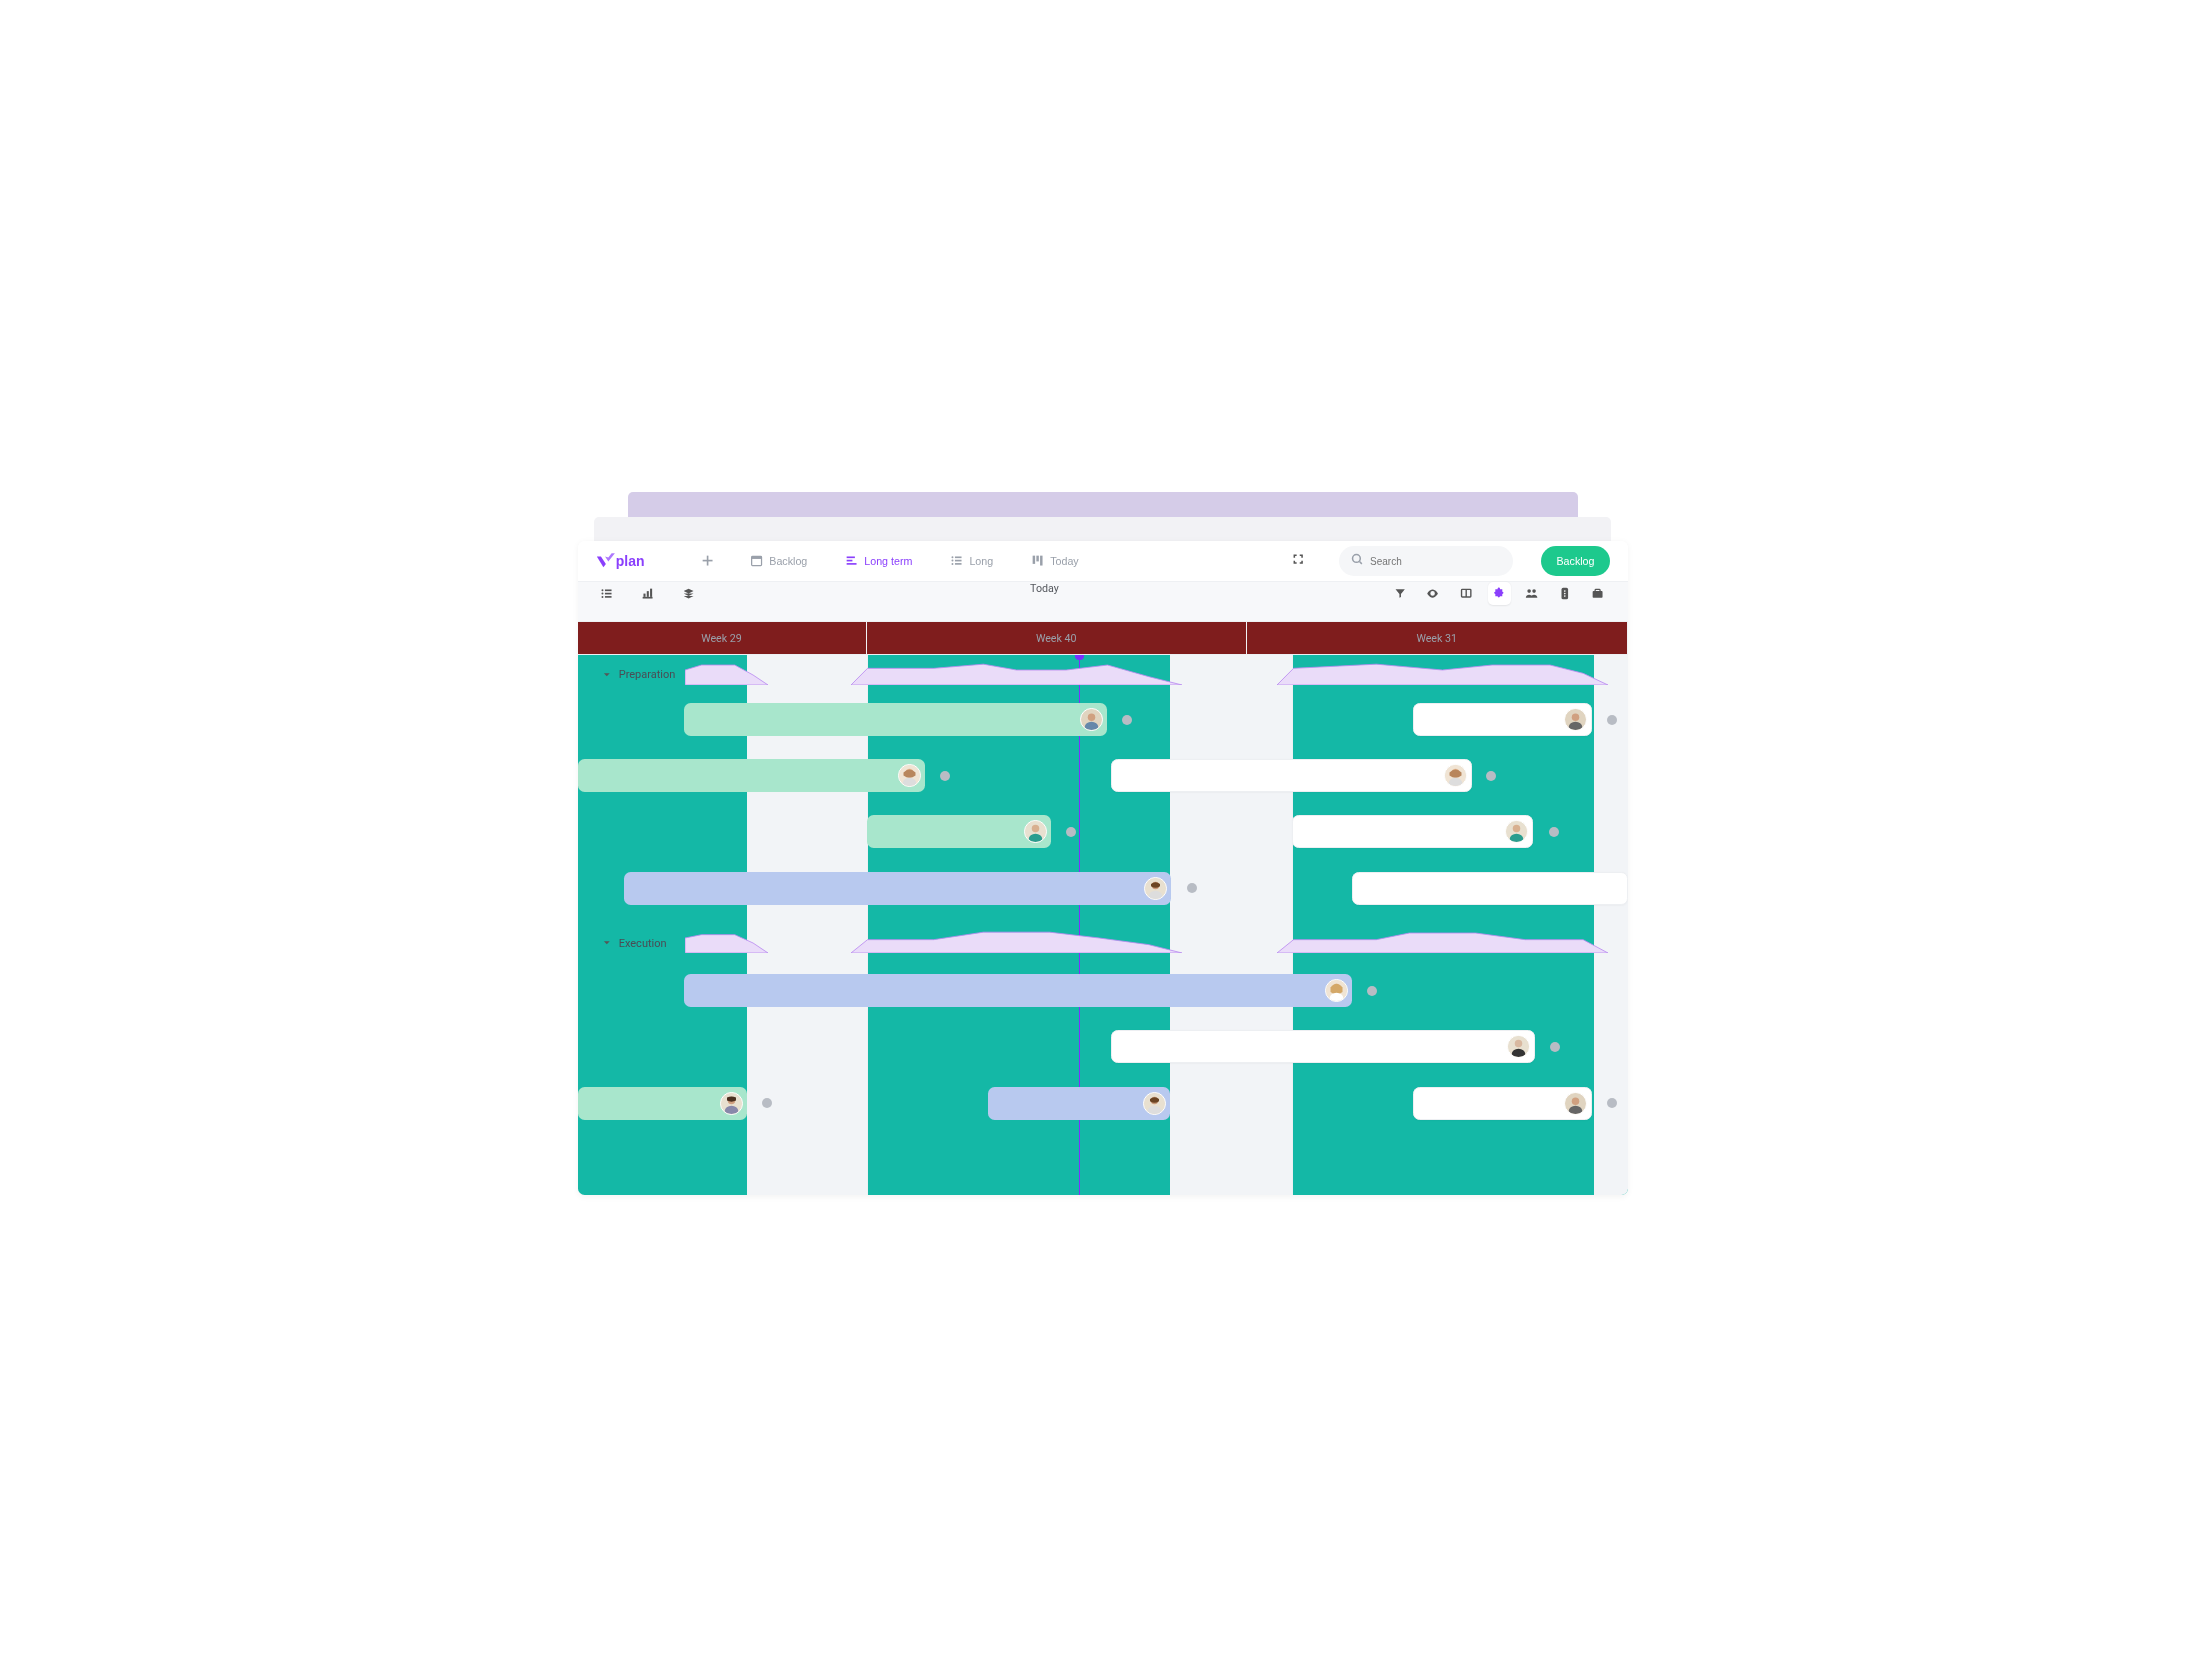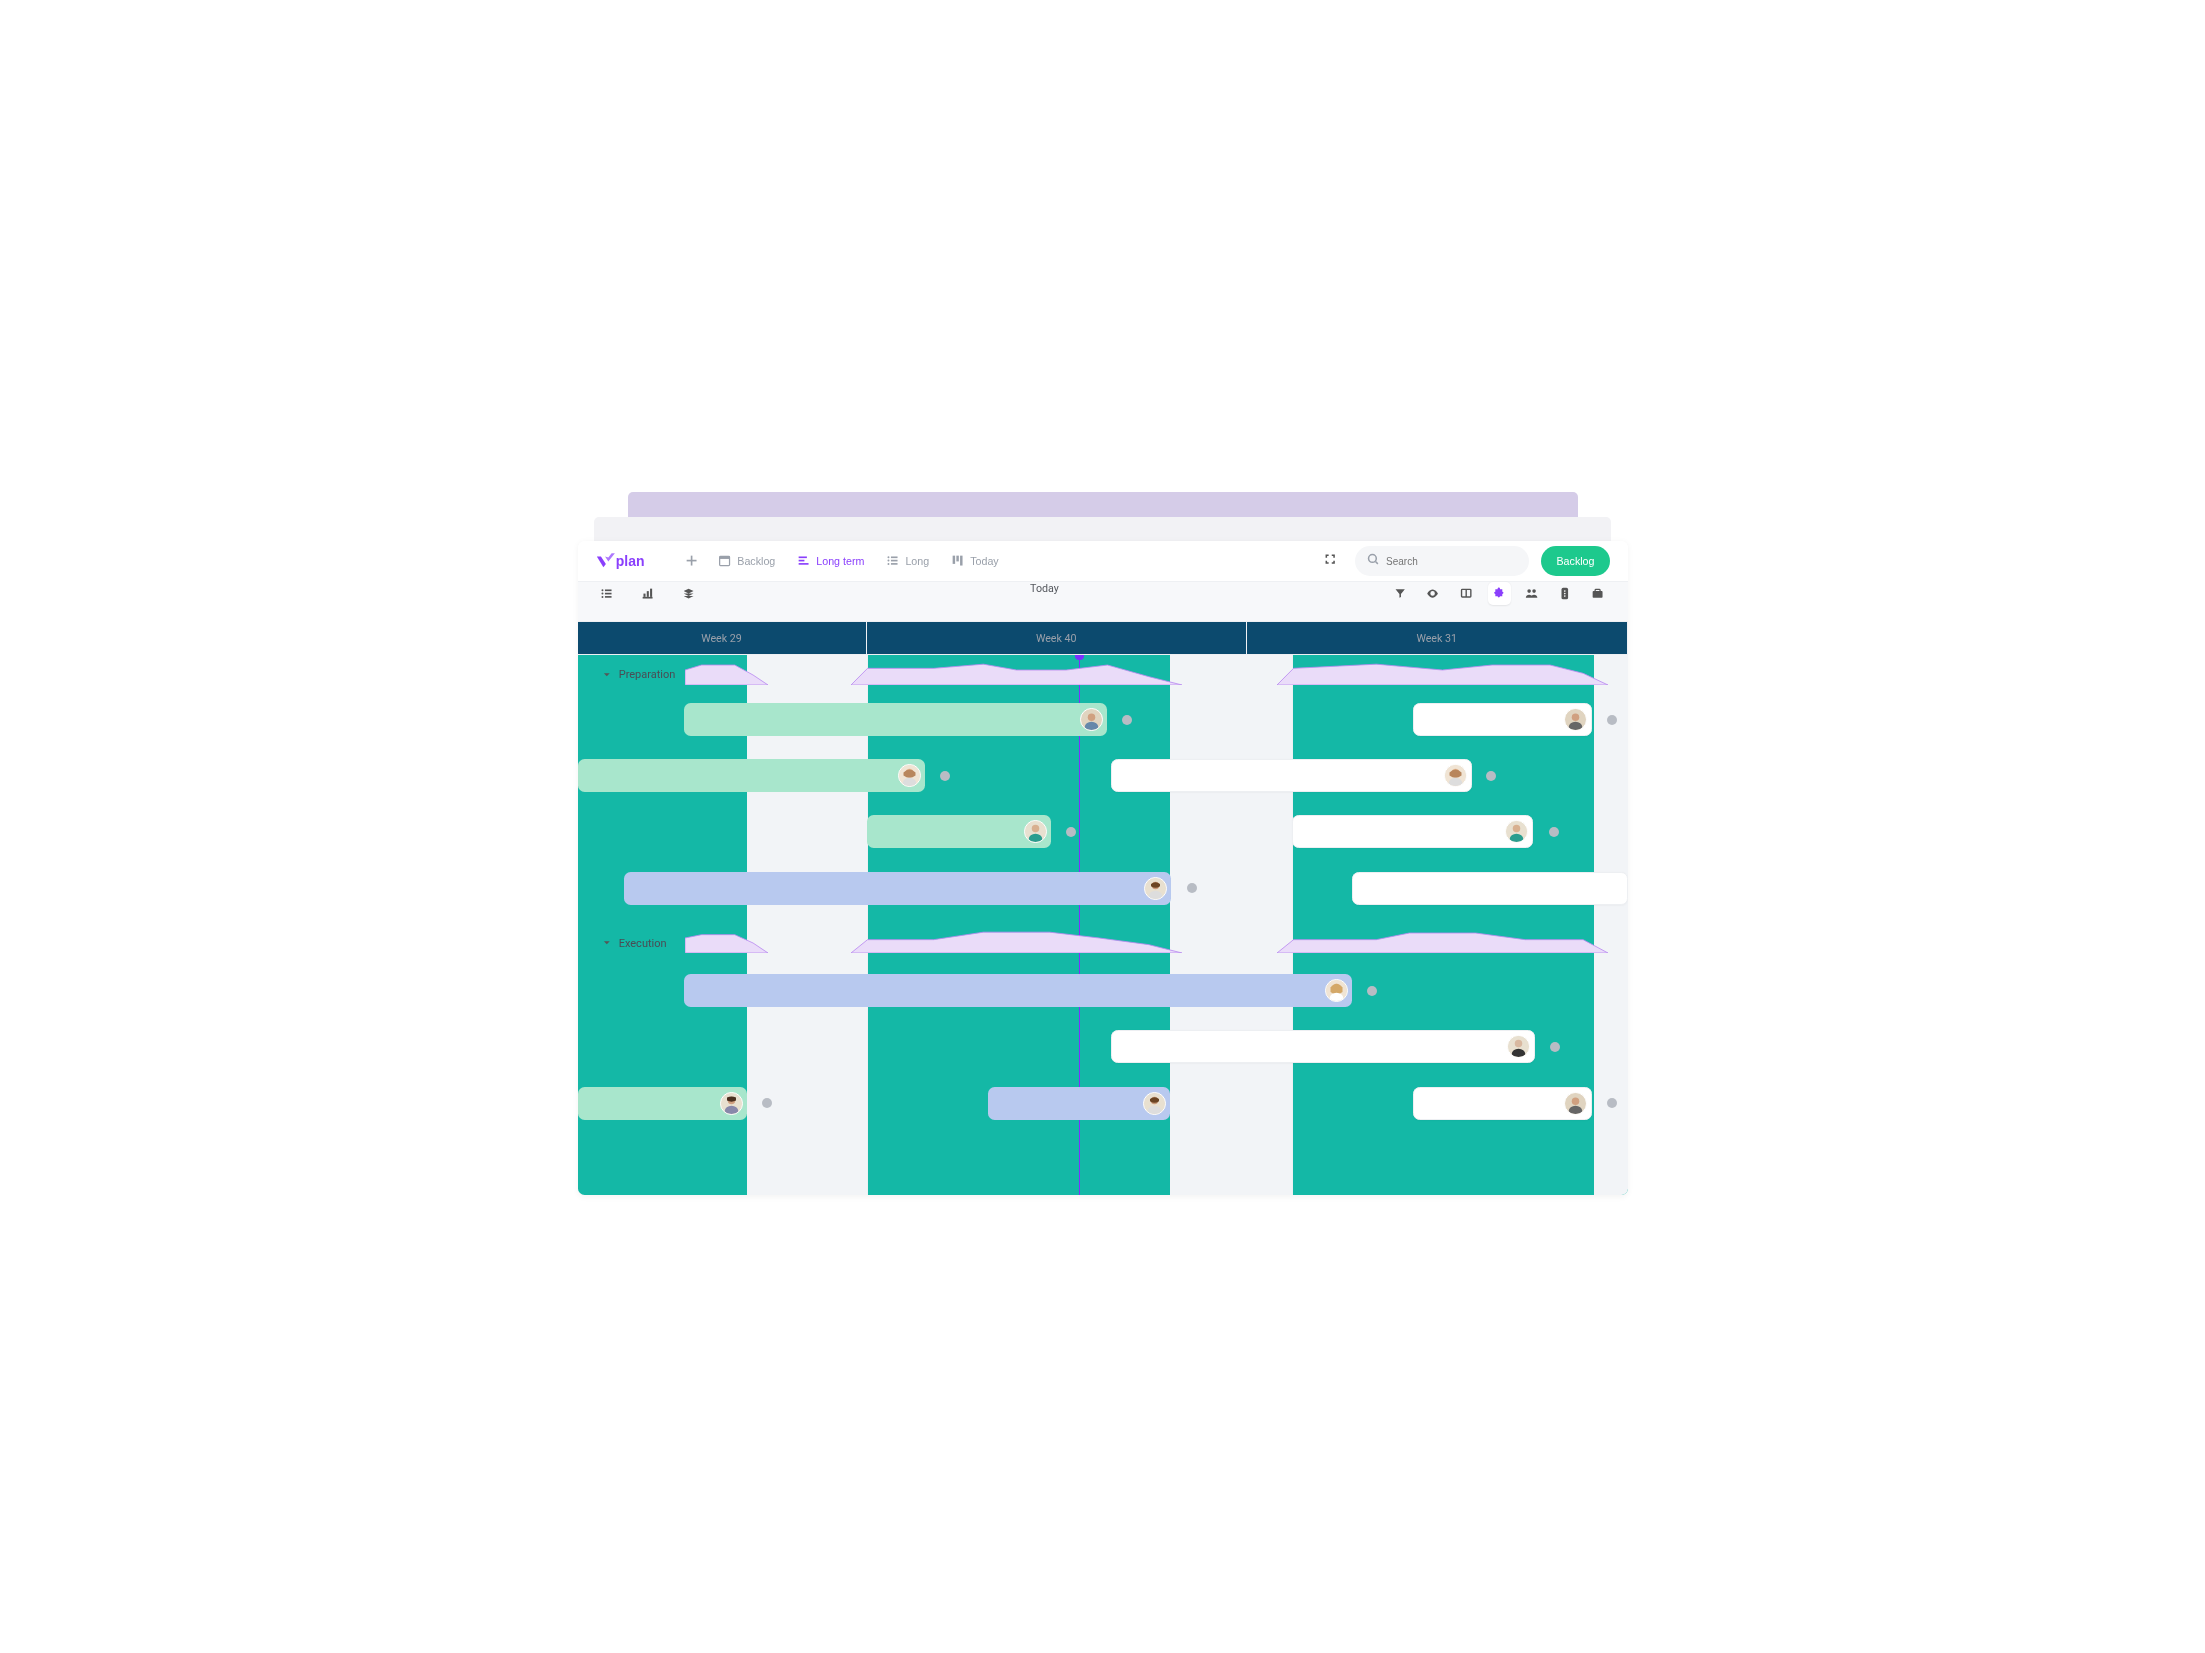--- a/index.html
+++ b/index.html
@@ -48,21 +48,21 @@
   display: flex;
   flex-direction: column;
 }
 .topbar {
   height: 41px;
   background: #fff;
   border-bottom: 0.8px solid #eef0f3;
   display: flex;
   align-items: center;
   padding: 0 18px;
-  gap: 12px;
+  gap: 28px;
 }
 .logo { display: flex; align-items: center; }
 .logo svg { width: 74px; height: 23px; }
 .nav-btn {
   display: flex; align-items: center; gap: 5.8px;
   border: none; background: none; cursor: pointer;
   color: #9aa0aa; font-size: 10.7px; font-weight: 500;
   padding: 3.3px 5px; border-radius: 3.3px;
 }
 .nav-btn.active { color: #8a3ffc; }
@@ -96,21 +96,21 @@
 }
 .toolbar-left { display: flex; gap: 18px; }
 .toolbar-center { flex: 1; text-align: center; color: #55585e; font-size: 10.7px; }
 .toolbar-right { display: flex; gap: 10px; align-items: center; }
 .tool-ico {
   width: 23px; height: 23px; display: flex; align-items: center; justify-content: center;
   color: #555; cursor: pointer; border-radius: 5px;
 }
 .tool-ico.active { background: #fff; color: #8a3ffc; box-shadow: 0 0.8px 1.7px rgba(0,0,0,0.08); }
 .weeks-header {
-  height: 33px; background: #0c4a6e; border-bottom: 0.8px solid #eef0f3;
+  height: 33px; background: #7f1d1d; border-bottom: 0.8px solid #eef0f3;
   display: flex; position: relative;
 }
 .week-col {
   flex: 1; display: flex; align-items: center; justify-content: center;
   color: #9aa0aa; font-size: 10.7px; border-right: 0.8px solid #f1f2f5;
 }
 .week-col:first-child { flex: 0 0 289px; }
 .timeline-body {
   flex: 1; background: #14b8a6; position: relative; overflow: hidden;
 }

